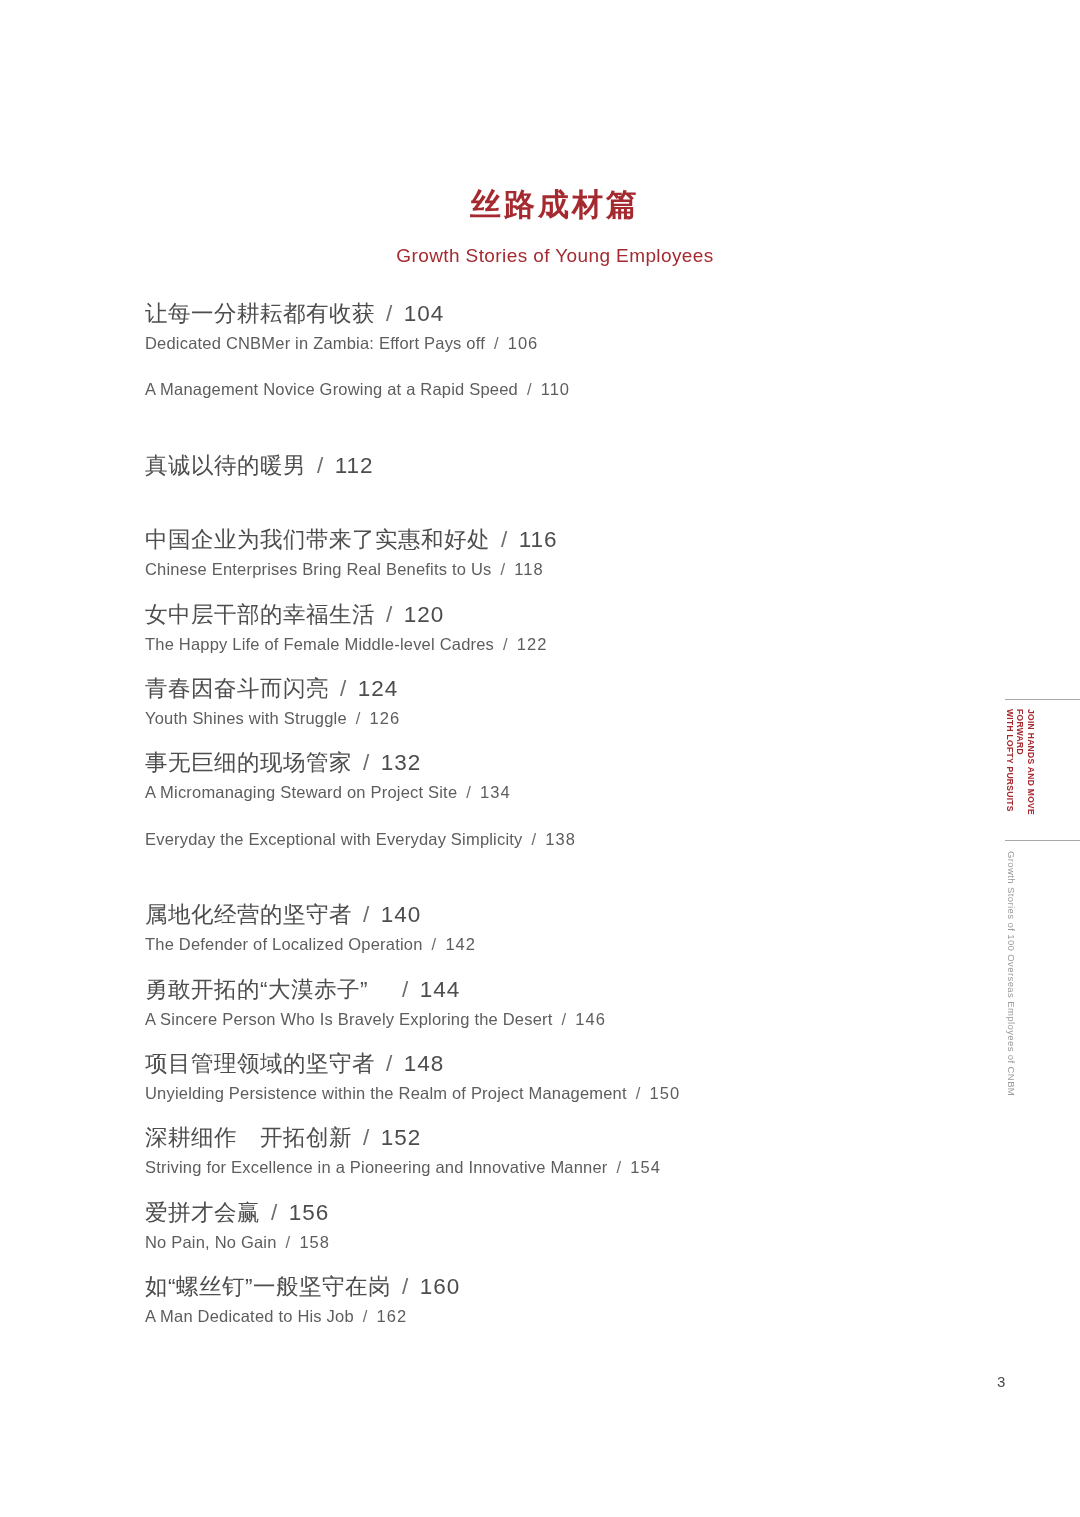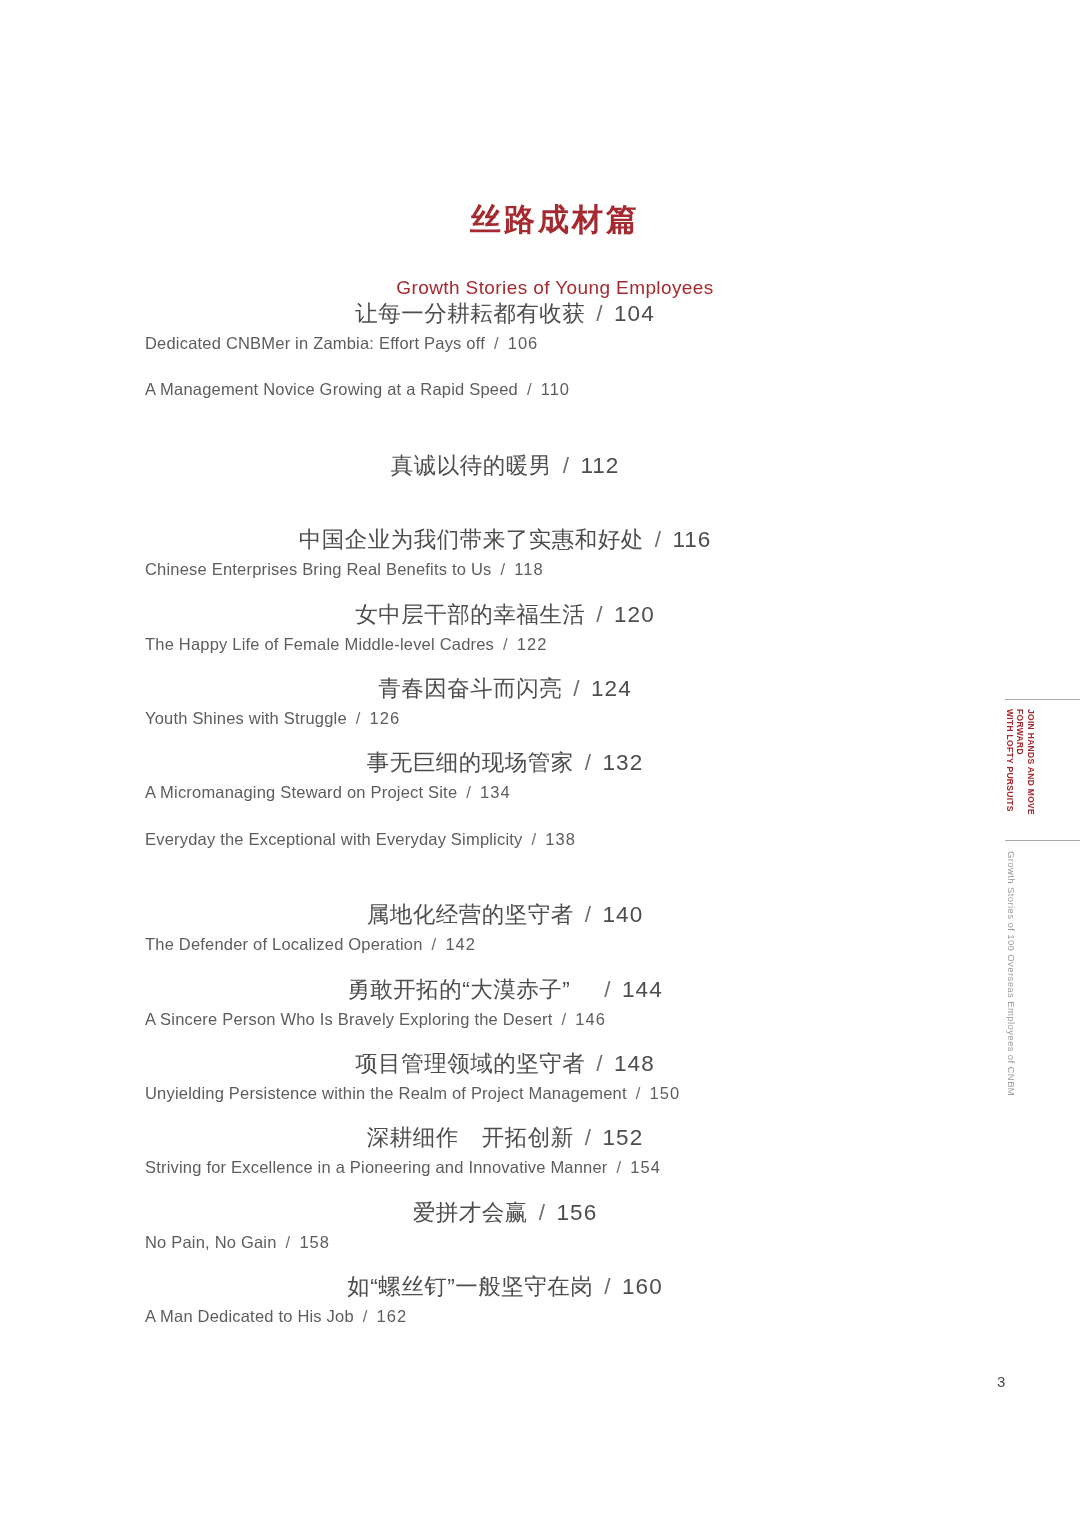--- a/index.html
+++ b/index.html
@@ -9,48 +9,47 @@
     position: relative;
     font-family: "Liberation Sans", sans-serif;
     overflow: hidden;
   }
   .page {
     position: absolute; inset: 0;
     background: #ffffff;
   }
   
   .header {
-    position: absolute; left: 145px; top: 15px; width: 820px;
+    position: absolute; left: 145px; top: 0; width: 820px;
     text-align: center;
   }
   .title-cn {
     margin-top: 184px;
     font-size: 31px;
     font-weight: 700;
     letter-spacing: 3px;
     color: var(--accent, #A52A30);
   }
   .subtitle-en {
-    margin-top: 36px;
+    margin-top: 19px;
     font-size: 19px;
     letter-spacing: 0.4px;
     color: var(--accent, #A52A30);
   }
   
   .toc {
     position: absolute; left: 145px; top: 300px; width: 720px;
   }
   .toc-row { height: 74.4px; }
   .line-cn {
     font-size: 22.5px;
     line-height: 28px;
     color: #4e4d4d;
     letter-spacing: 0.5px;
     white-space: nowrap;
-    text-align: center;
   }
   .line-en {
     font-size: 16.5px;
     line-height: 25px;
     margin-top: 3px;
     color: #5e5d5d;
     letter-spacing: 0.2px;
     white-space: nowrap;
   }
   .sep { margin: 0 11px; color: #6e6d6d; font-weight: 400; }

